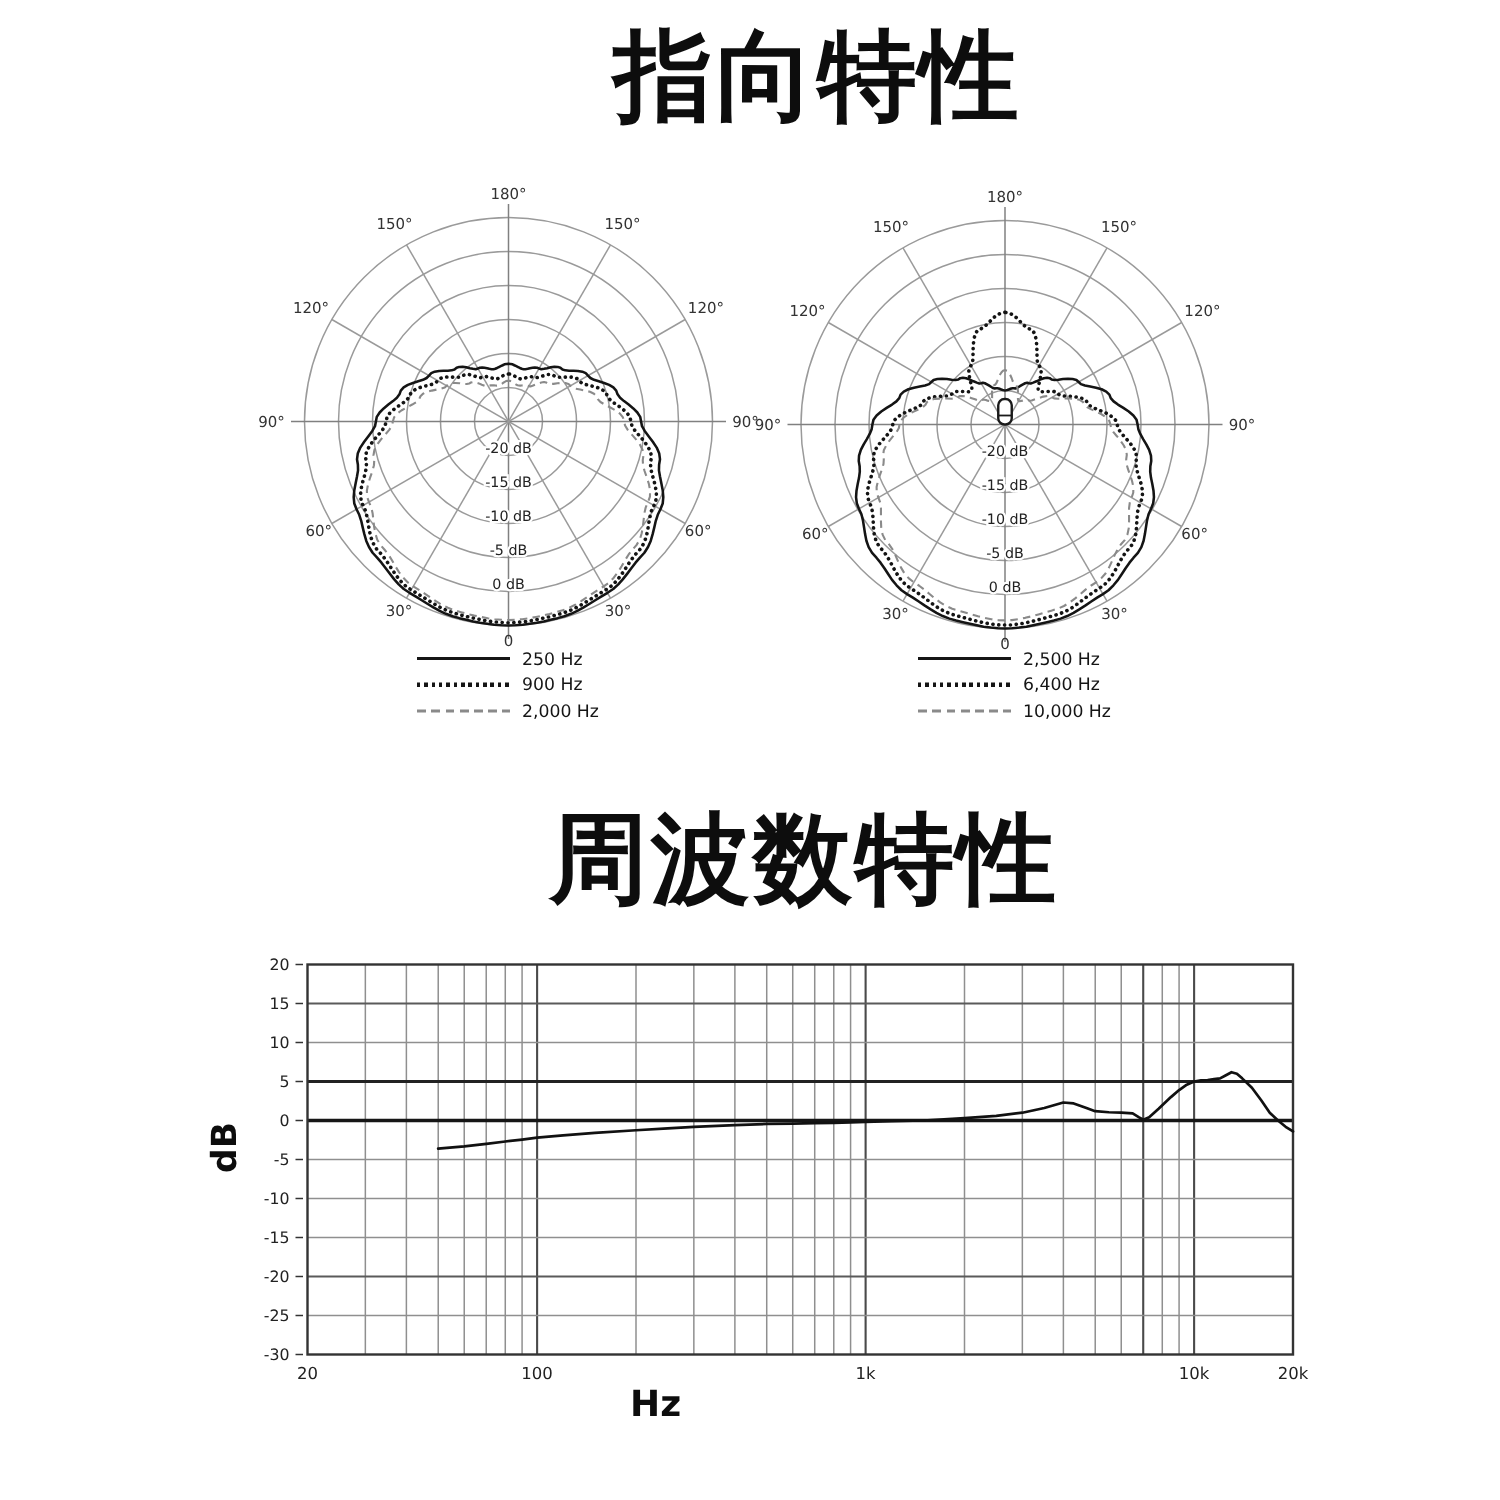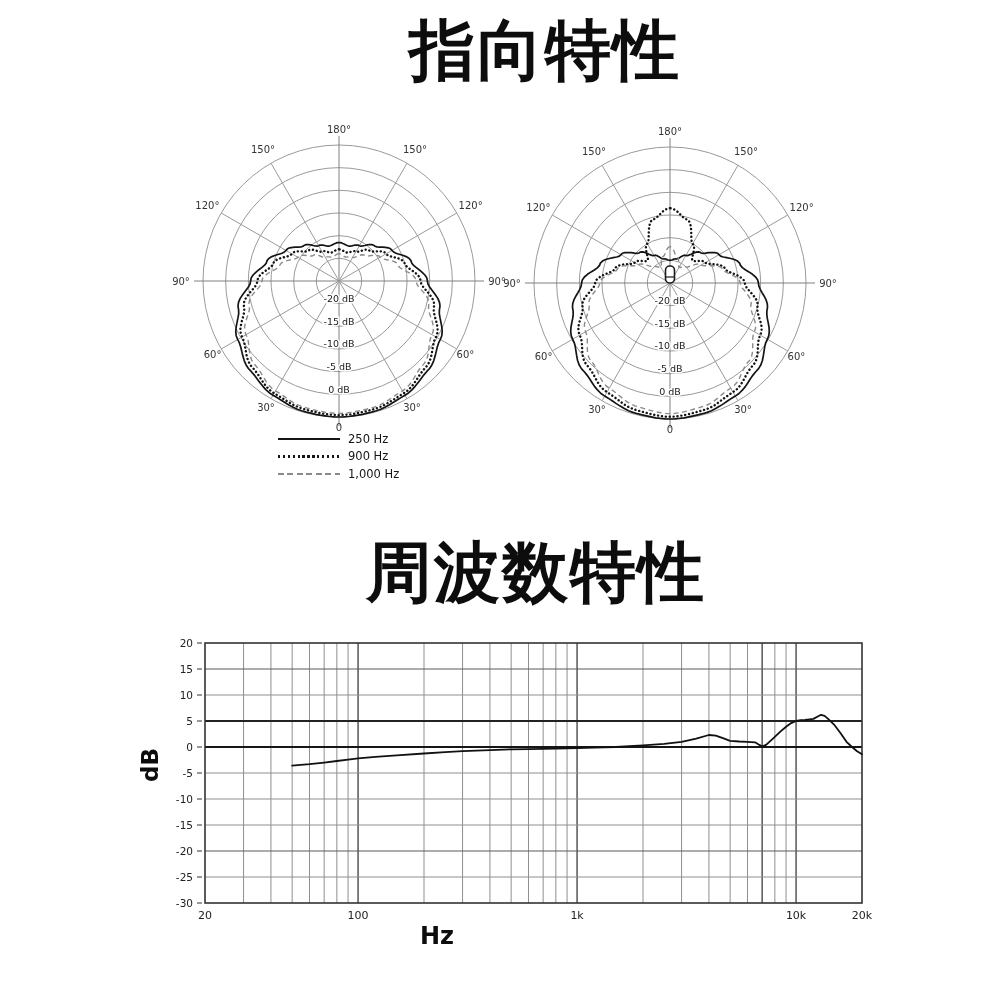--- a/index.html
+++ b/index.html
@@ -182,23 +182,37 @@
     <div class="legend-row">
       <div class="sample solid"></div>
       <span>250 Hz</span>
     </div>
     <div class="legend-row">
       <div class="sample dotted"></div>
       <span>900 Hz</span>
     </div>
     <div class="legend-row">
       <div class="sample dashed"></div>
-      <span>1,000 Hz</span>
+      <span>2,000 Hz</span>
     </div>
   </div>
 
+  <div class="legend" id="legend-right">
+    <div class="legend-row">
+      <div class="sample solid"></div>
+      <span>2,500 Hz</span>
+    </div>
+    <div class="legend-row">
+      <div class="sample dotted"></div>
+      <span>6,400 Hz</span>
+    </div>
+    <div class="legend-row">
+      <div class="sample dashed"></div>
+      <span>10,000 Hz</span>
+    </div>
+  </div>
 
   <div class="big-title" id="title-frequency">周波数特性</div>
 
   <div class="axis-unit" id="db-label">dB</div>
 
   <div class="axis-unit" id="hz-label">Hz</div>
 </div>
 
 </body></html>

